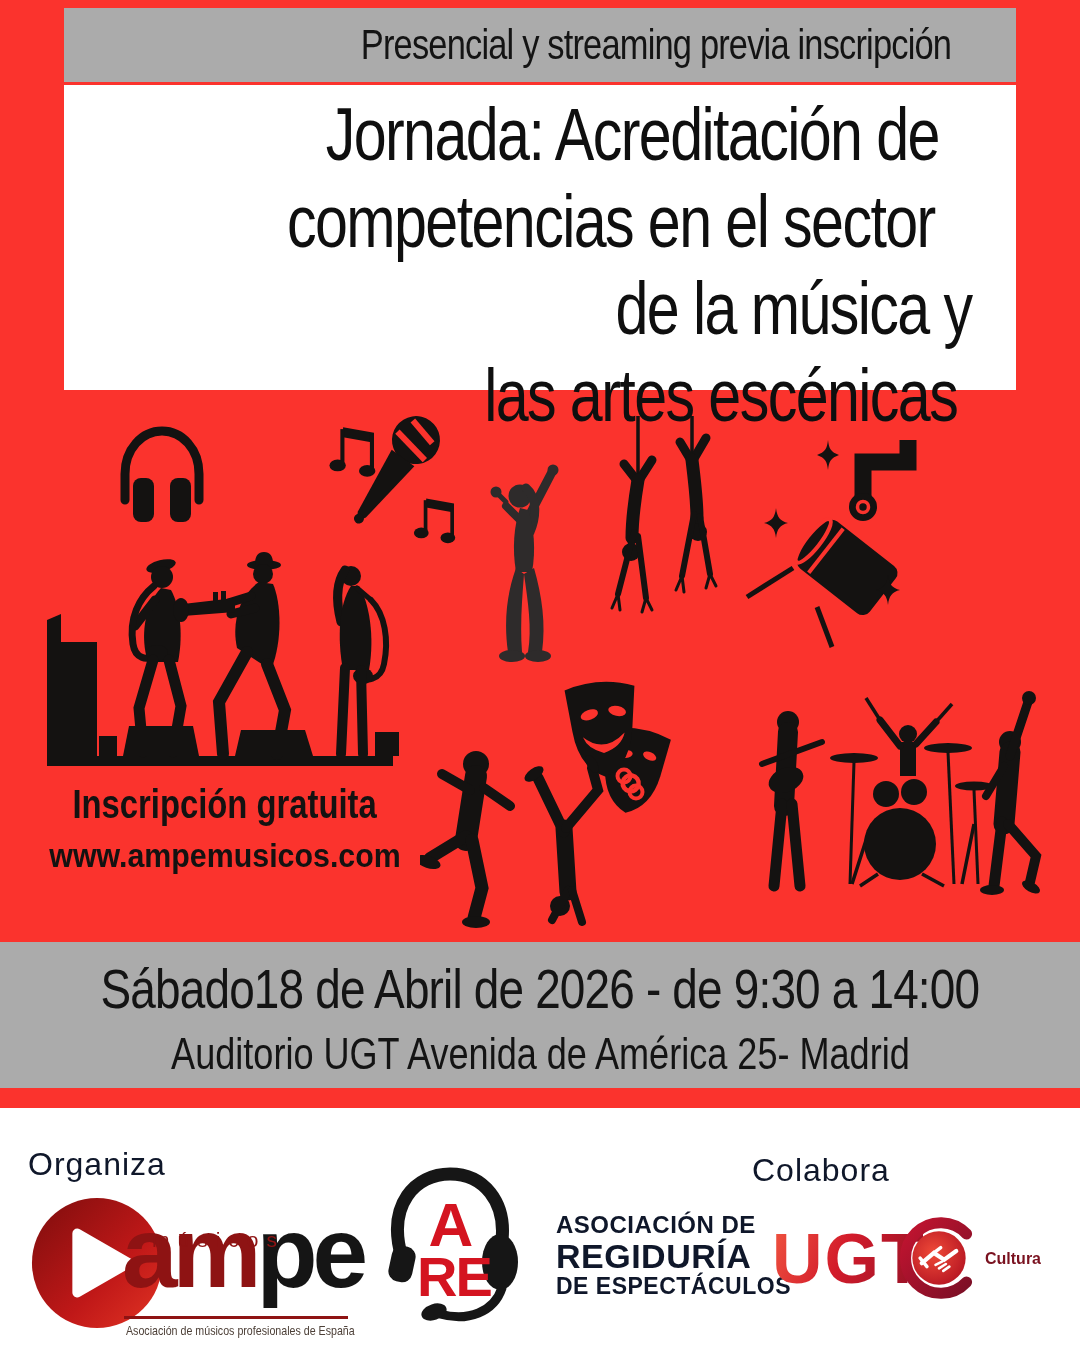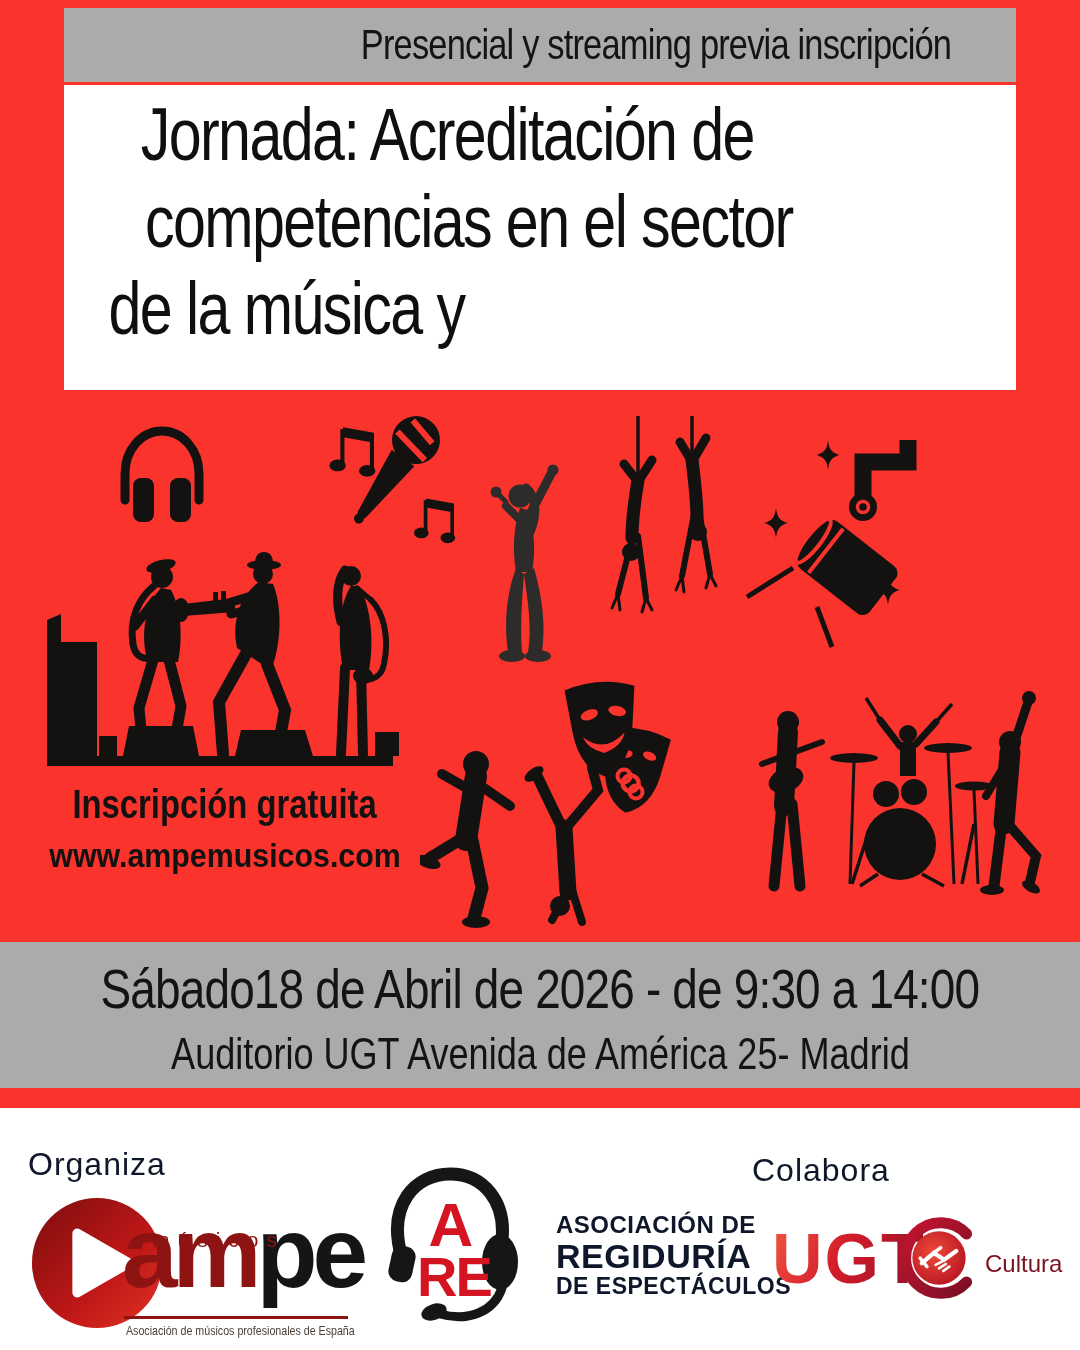--- a/index.html
+++ b/index.html
@@ -11,21 +11,21 @@
   .cond{display:inline-block;white-space:nowrap;transform-origin:center center}
   svg{display:block}
 
   
   .top-banner{left:64px;top:8px;width:952px;height:74px;background:#ababab;
     display:flex;align-items:center;justify-content:flex-end}
   .top-banner span{font-size:42px;font-weight:400;color:#141414;transform:scaleX(0.82);letter-spacing:-1px}
 
   
   .title-box{left:64px;top:85px;width:952px;height:305px;background:#ffffff;
-    text-align:left;padding-top:16px;box-sizing:border-box}
+    text-align:right;padding-top:16px;box-sizing:border-box}
   .title-line{line-height:67px}
   .title-line span{font-size:74px;font-weight:400;color:#0f0f0f;transform:scaleX(0.8);letter-spacing:-2px}
 
   
   .reg-block{left:25px;top:782px;width:400px;text-align:center;color:#141211}
   .reg-heading span{font-size:40px;font-weight:bold;transform:scaleX(0.82)}
   .reg-link{display:block;margin-top:10px;text-decoration:none;color:#141211}
   .reg-link span{font-size:33px;font-weight:bold;transform:scaleX(0.92)}
   .reg-heading{margin-bottom:3px}
 
@@ -48,33 +48,34 @@
   .are-line{font-weight:bold;color:#0f172a;line-height:1.1;white-space:nowrap}
   .are-line1{font-size:24px;letter-spacing:0.5px}
   .are-line2{font-size:34px;letter-spacing:0.5px}
   .are-line3{font-size:23px;letter-spacing:0.5px}
   .ugt-word{font-size:70px;line-height:70px;font-weight:bold;letter-spacing:2px;color:#cf1528;
     background:linear-gradient(115deg,#f05540 0%,#d31c2b 45%,#8e1026 100%);
     -webkit-background-clip:text;background-clip:text}
   @supports ((-webkit-background-clip:text) or (background-clip:text)){
     .ugt-word{color:transparent}
   }
-  .cultura{font-size:24px;font-weight:normal;color:#7a1220}
+  .cultura{font-size:16px;font-weight:bold;color:#7a1220}
 </style>
 </head>
 <body>
 
 <div class="abs top-banner">
   <span class="cond">Presencial y streaming previa inscripción</span>
 </div>
 
 <div class="abs title-box">
   <div class="title-line"><span class="cond">Jornada: Acreditación de</span></div>
   <div class="title-line"><span class="cond">competencias en el sector</span></div>
   <div class="title-line"><span class="cond">de la música y</span></div>
+  <div class="title-line"><span class="cond">las artes escénicas</span></div>
 </div>
 
 <svg class="abs" style="left:112px;top:420px;width:100px;height:110px" viewBox="0 0 100 110">
   <path d="M13 80 V54 C13 29 30 11 50 11 C70 11 87 29 87 54 V80" stroke="#141211" stroke-width="9" fill="none" stroke-linecap="round"></path>
   <rect x="21" y="58" width="21" height="44" rx="8" fill="#141211"></rect>
   <rect x="58" y="58" width="21" height="44" rx="8" fill="#141211"></rect>
 </svg>
 
 <svg class="abs" style="left:328px;top:420px;width:52px;height:60px" viewBox="0 0 56 66">
   <polygon points="16,8 50,14 50,25 16,19" fill="#141211"></polygon>

